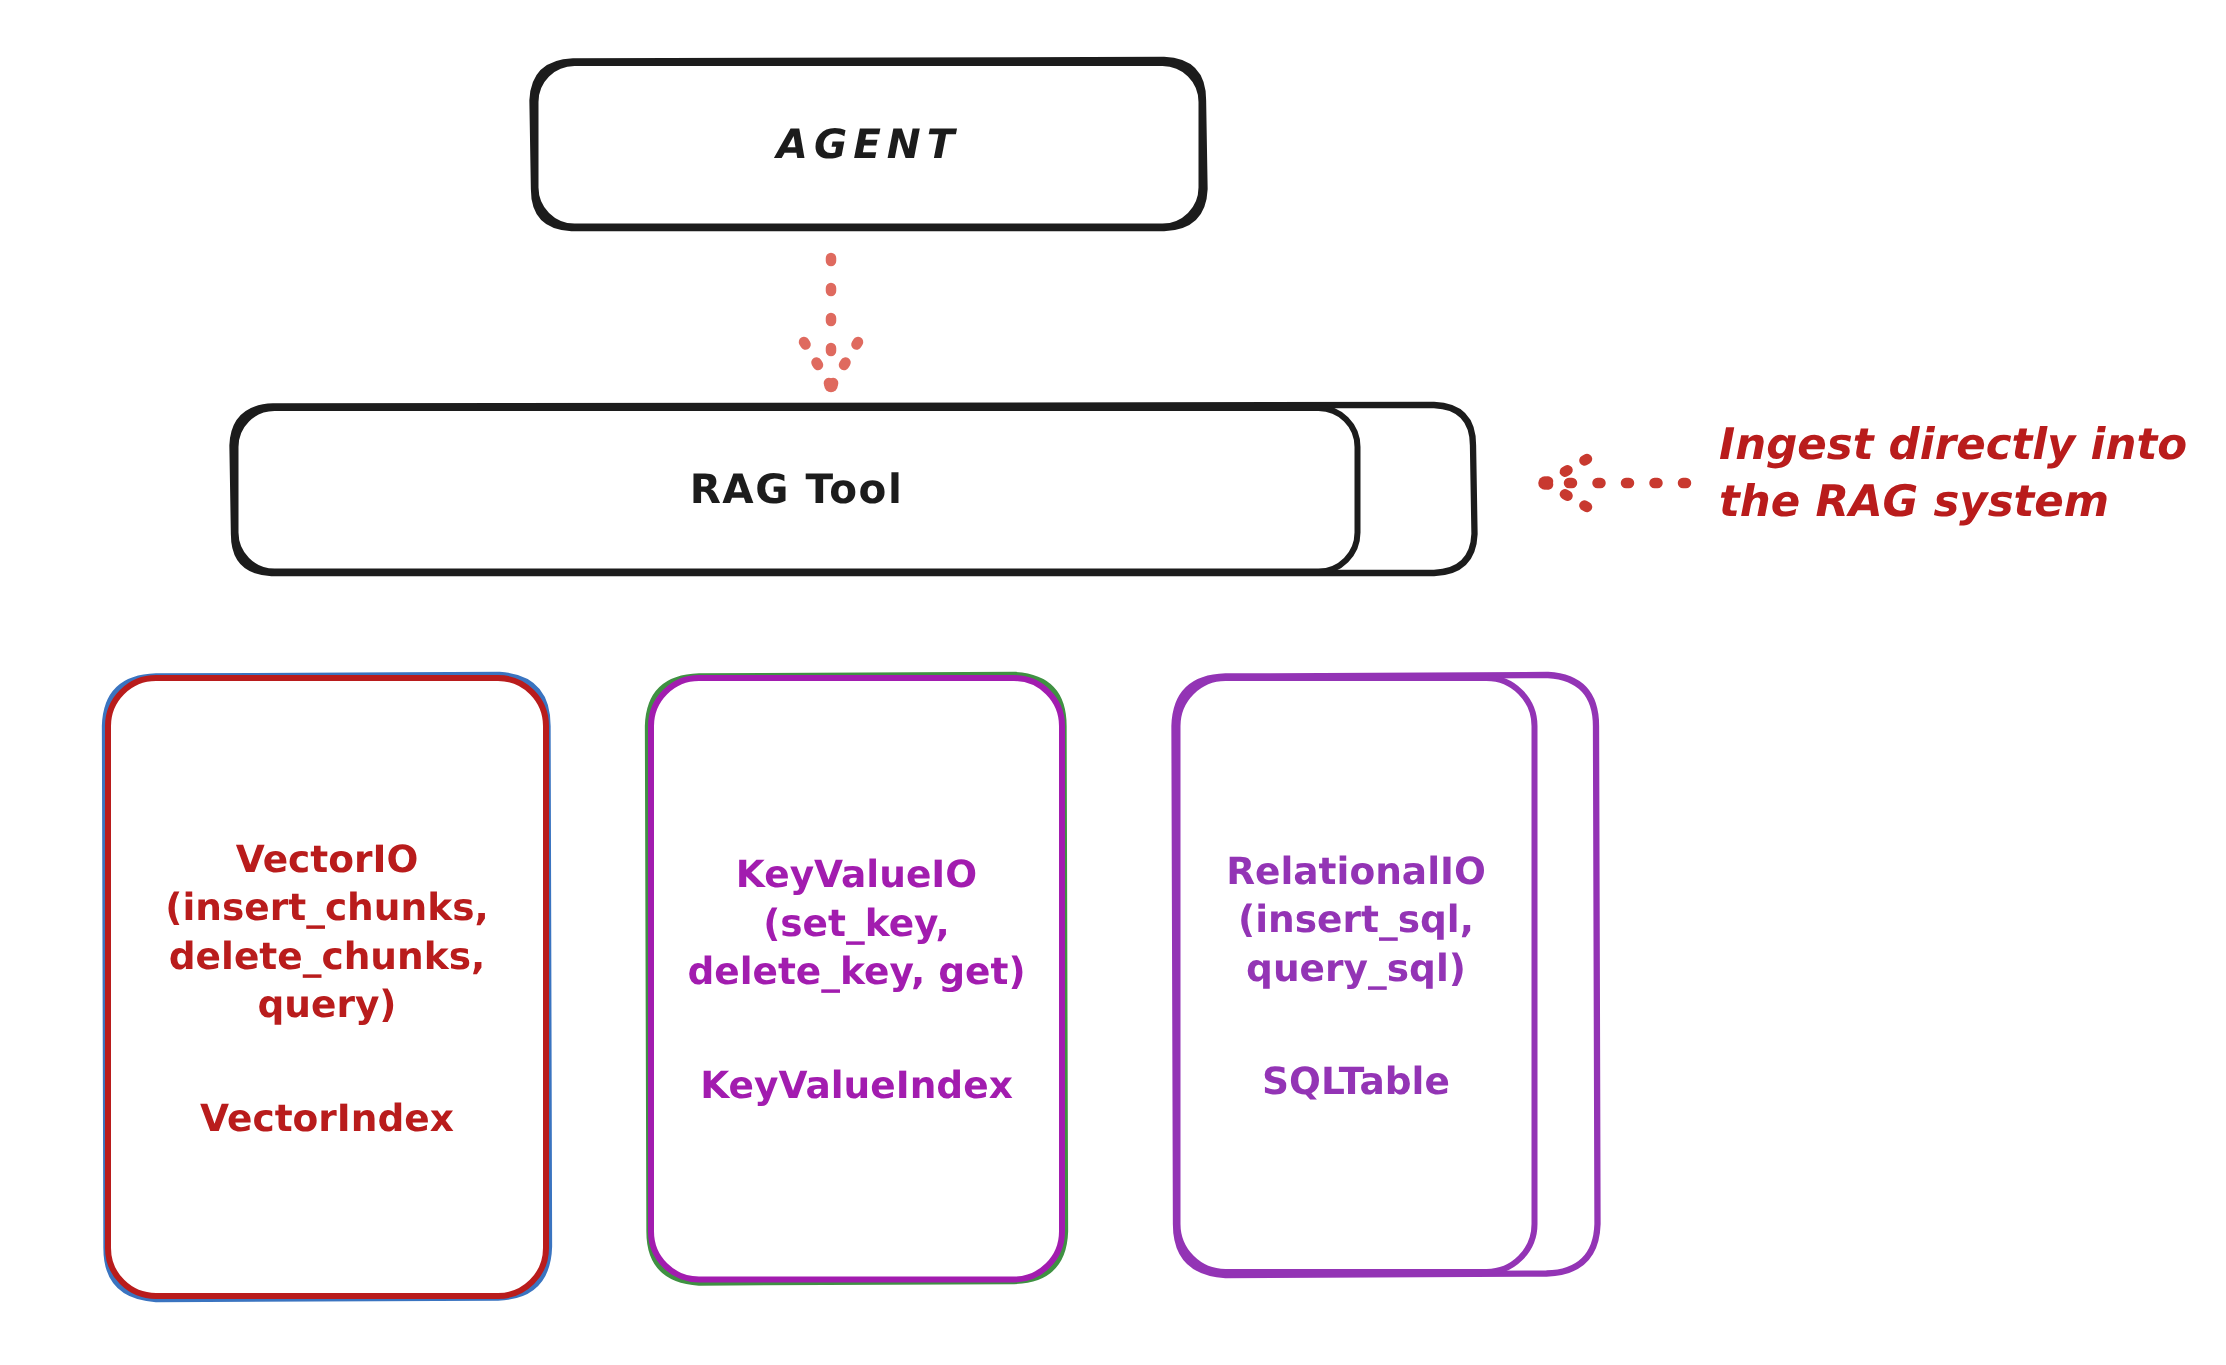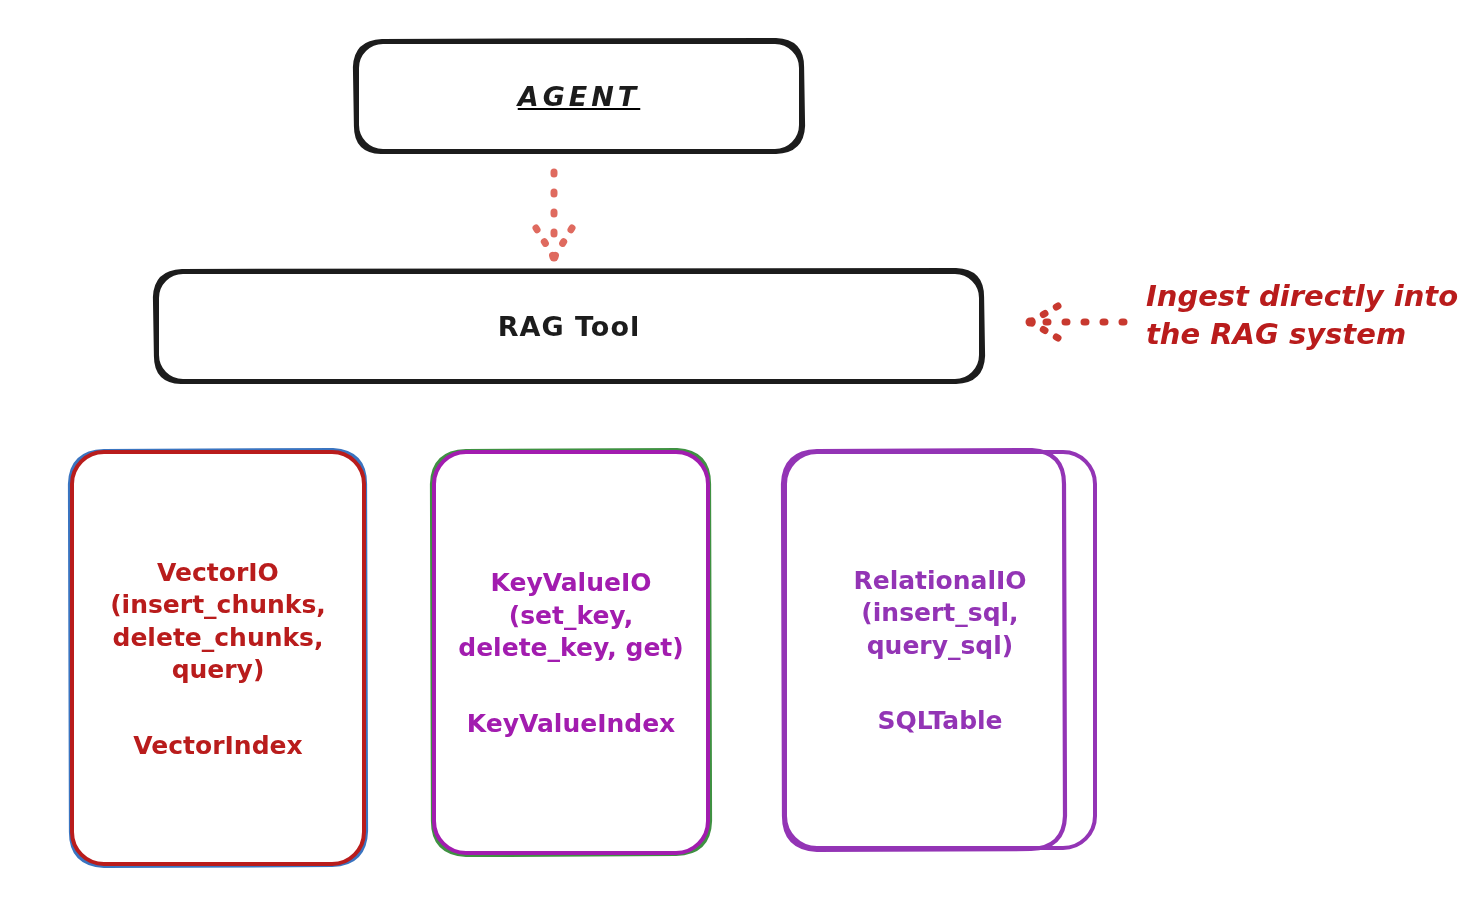--- a/index.html
+++ b/index.html
@@ -43,31 +43,30 @@
     font-weight: 600;
     color: #1c1c1c;
     letter-spacing: 2px;
   }
 
   #agent-box {
     left: 355px;
     top: 40px;
     width: 448px;
     height: 113px;
-    text-decoration: underline;
   }
   #agent-box .node-label {
     font-size: 27px;
     letter-spacing: 4px;
   }
 
   #rag-tool-box {
     left: 155px;
     top: 270px;
-    width: 828px;
+    width: 752px;
     height: 113px;
   }
   #rag-tool-box .node-label {
     font-size: 27px;
     font-style: normal;
     letter-spacing: 1px;
   }
 
   
   .box-color {
@@ -97,21 +96,21 @@
   }
   #key-value-io-box {
     left: 432px;
     top: 450px;
     width: 278px;
     height: 405px;
   }
   #relational-io-box {
     left: 783px;
     top: 450px;
-    width: 314px;
+    width: 242px;
     height: 400px;
   }
 
   
   #ingest-annotation {
     position: absolute;
     left: 1146px;
     top: 278px;
     width: 330px;
     text-align: left;

